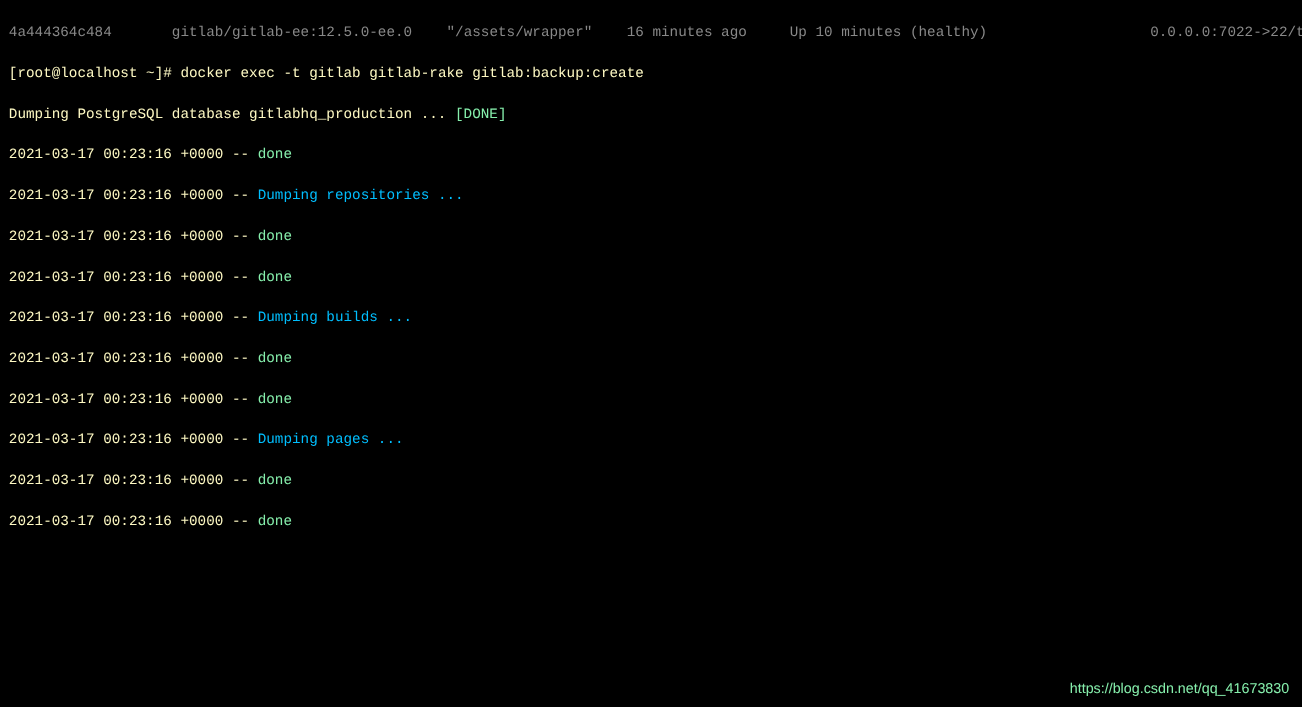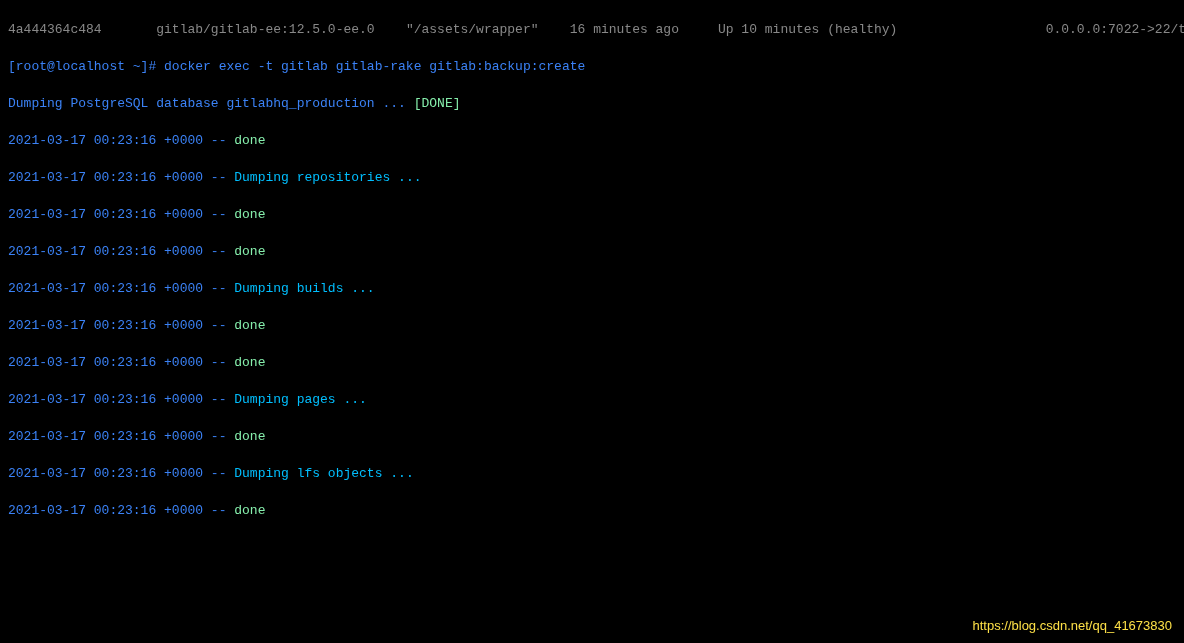--- a/index.html
+++ b/index.html
@@ -20,29 +20,29 @@
       position: relative;
     }
     .terminal {
       padding: 2px 8px;
       white-space: pre;
     }
     .line {
       display: block;
       min-height: 18.5px;
     }
-    .white { color: #3b82f6; }
+    .white { color: #fef9c3; }
     .cyan { color: #00bfff; }
     .green { color: #86efac; }
     .dim { color: #888888; }
     .watermark {
       position: absolute;
       bottom: 8px;
       right: 12px;
-      color: #fde047;
+      color: #86efac;
       font-size: 13px;
       font-family: Arial, sans-serif;
       margin-top: 48px;
     }
   </style>
 </head>
 <body>
 
 <div class="terminal">
 <span class="line dim"><span>4a444364c484</span>       <span>gitlab/gitlab-ee:12.5.0-ee.0</span>    <span>"/assets/wrapper"</span>    <span>16 minutes ago</span>     <span>Up 10 minutes (healthy)</span>                   <span>0.0.0.0:7022-&gt;22/tcp, 0.0.0.0:7000-</span></span>
@@ -50,21 +50,20 @@
 <span class="line"><span class="white">Dumping PostgreSQL database gitlabhq_production ... </span><span class="green">[DONE]</span></span>
 <span class="line"><span class="white">2021-03-17 00:23:16 +0000 -- </span><span class="green">done</span></span>
 <span class="line"><span class="white">2021-03-17 00:23:16 +0000 -- </span><span class="cyan">Dumping repositories ...</span></span>
 <span class="line"><span class="white">2021-03-17 00:23:16 +0000 -- </span><span class="green">done</span></span>
 <span class="line"><span class="white">2021-03-17 00:23:16 +0000 -- </span><span class="green">done</span></span>
 <span class="line"><span class="white">2021-03-17 00:23:16 +0000 -- </span><span class="cyan">Dumping builds ...</span></span>
 <span class="line"><span class="white">2021-03-17 00:23:16 +0000 -- </span><span class="green">done</span></span>
 <span class="line"><span class="white">2021-03-17 00:23:16 +0000 -- </span><span class="green">done</span></span>
 <span class="line"><span class="white">2021-03-17 00:23:16 +0000 -- </span><span class="cyan">Dumping pages ...</span></span>
 <span class="line"><span class="white">2021-03-17 00:23:16 +0000 -- </span><span class="green">done</span></span>
-<span class="line"><span class="white">2021-03-17 00:23:16 +0000 -- </span><span class="cyan">Dumping lfs objects ...</span></span>
 <span class="line"><span class="white">2021-03-17 00:23:16 +0000 -- </span><span class="green">done</span></span>
 
 
 
 
 
 
 
 
 

